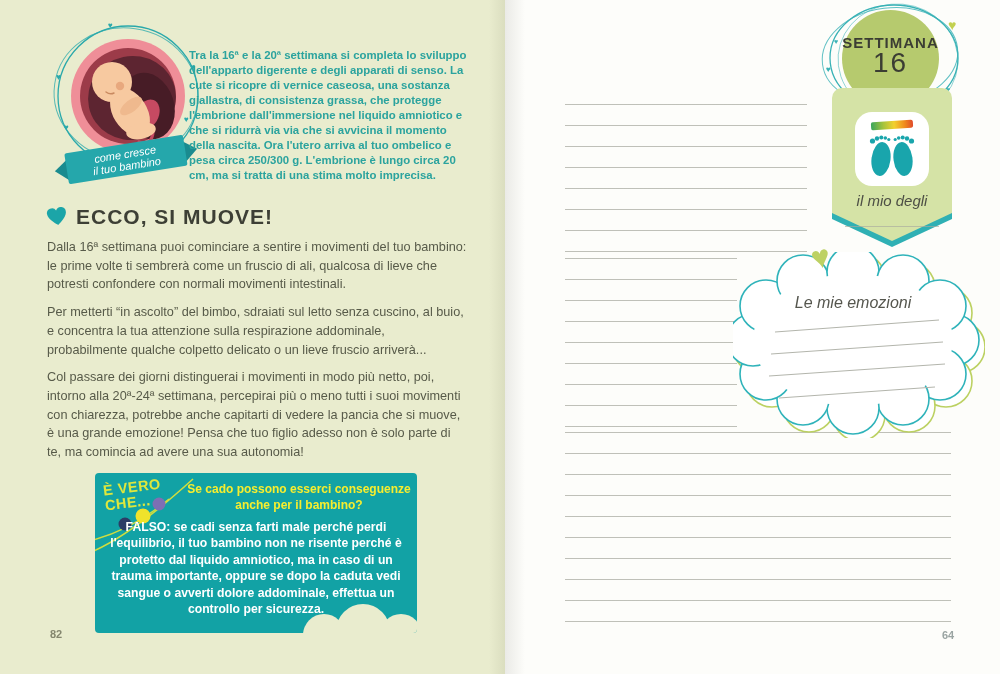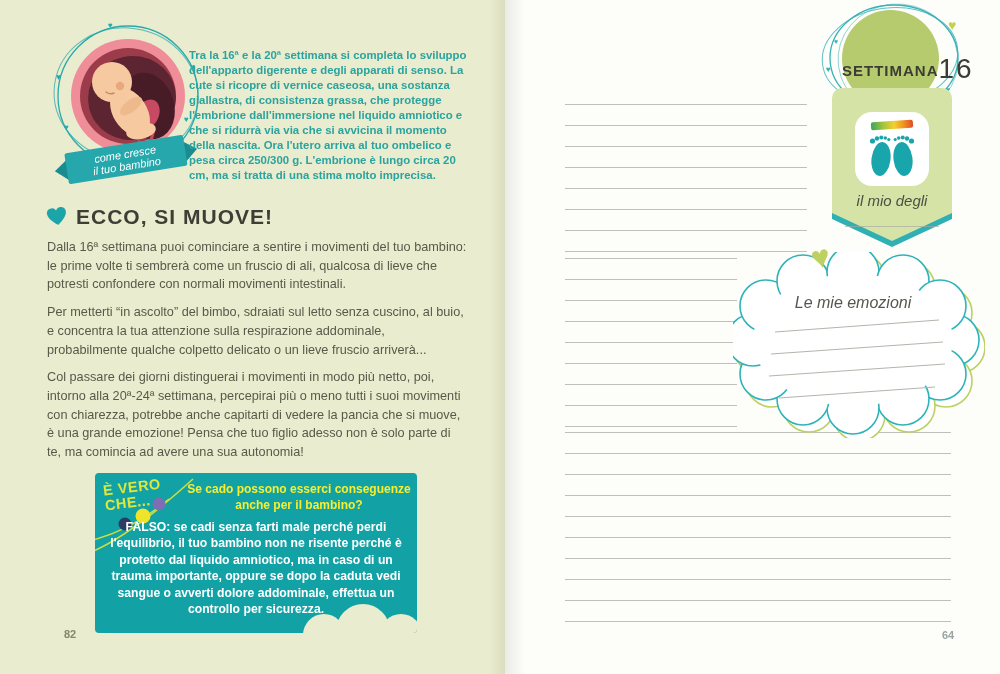--- a/index.html
+++ b/index.html
@@ -33,39 +33,39 @@
   .fact-question { position:absolute; left:92px; top:8px; width:224px; text-align:center;
       font-size:12px; line-height:16px; font-weight:bold; color:#f8ee2e; }
   .fact-answer { position:absolute; left:7px; top:46px; width:308px; text-align:center;
       font-size:12.2px; line-height:16.4px; font-weight:bold; color:#ffffff; }
   .cloud-bump { position:absolute; background:#e9ecce; border-radius:50%; }
   .cb1 { left:208px; top:141px; width:42px; height:42px; }
   .cb2 { left:241px; top:131px; width:54px; height:54px; }
   .cb3 { left:285px; top:141px; width:42px; height:42px; }
 
   .pagenum { position:absolute; font-size:11px; font-weight:bold; }
-  .pagenum-left { left:64px; top:628px; color:#84866e; }
+  .pagenum-left { left:50px; top:628px; color:#84866e; }
   .pagenum-right { left:437px; top:629px; color:#9aa4a2; }
 
   
   .page-right { position:absolute; left:505px; top:0; width:495px; height:674px; background:#fdfdfa; }
   .spine-shadow-right { position:absolute; left:0; top:0; width:20px; height:100%;
       background:linear-gradient(to right, rgba(100,100,90,0.12), rgba(100,100,90,0)); }
 
   .rule-region { position:absolute;
       background-image:repeating-linear-gradient(to bottom,
         rgba(140,142,130,0.55) 0px, rgba(140,142,130,0.55) 1px,
         transparent 1px, transparent 21px); }
   .rules-a { left:60px; top:104px; width:242px; height:148px; }
   .rules-b { left:60px; top:258px; width:172px; height:170px; }
   .rules-c { left:60px; top:432px; width:386px; height:199px; }
 
   .badge-rings { position:absolute; left:313px; top:0px; }
   .week-badge { position:absolute; left:337px; top:10px; width:97px; height:97px;
-      background:#b6ca6e; border-radius:50%; display:flex; 
+      background:#b6ca6e; border-radius:50%; display:flex; flex-direction:column;
       align-items:center; padding-top:24px; }
   .week-badge .lbl { font-size:15px; font-weight:bold; letter-spacing:1px; color:#3b3d33; }
   .week-badge .num { font-size:28px; font-weight:normal; color:#3b3d33; margin-top:-4px; letter-spacing:2px; }
 
   .weight-card { position:absolute; left:325px; top:86px; width:124px; height:172px; }
   .weight-card svg.card-shape { position:absolute; left:0; top:0; }
   .scale-box { position:absolute; left:25px; top:26px; width:74px; height:74px;
       background:#ffffff; border-radius:17px; display:flex; flex-direction:column; align-items:center; }
   .weight-title { position:absolute; left:0; top:106px; width:124px; text-align:center;
       font-size:15px; font-style:italic; color:#4c4e44; }

